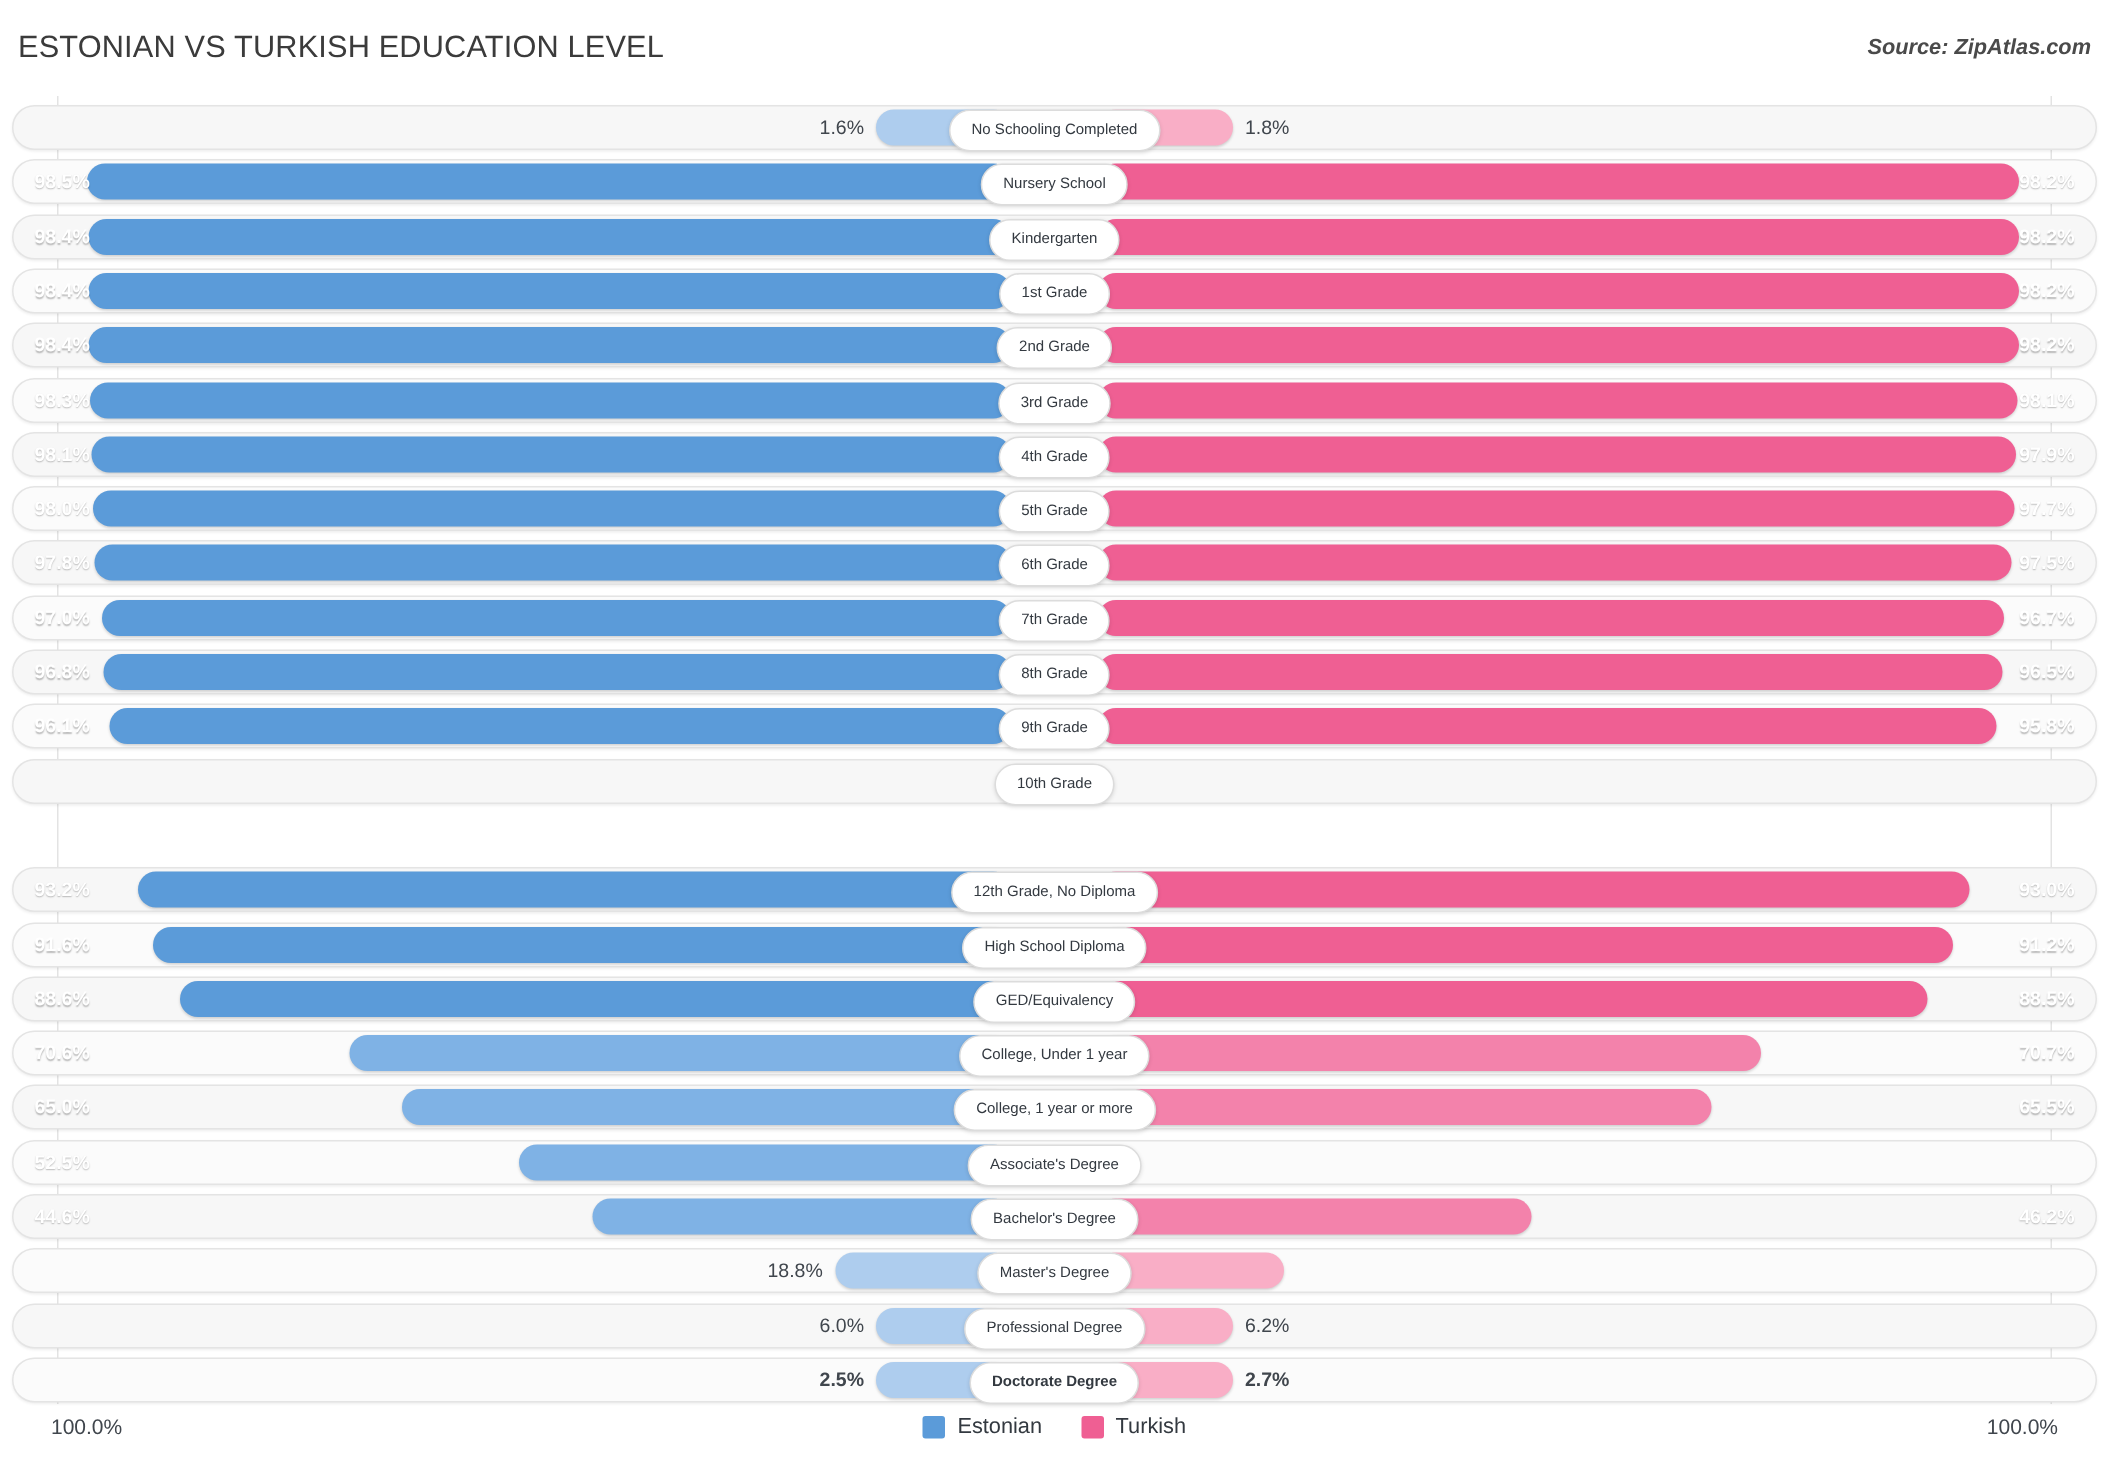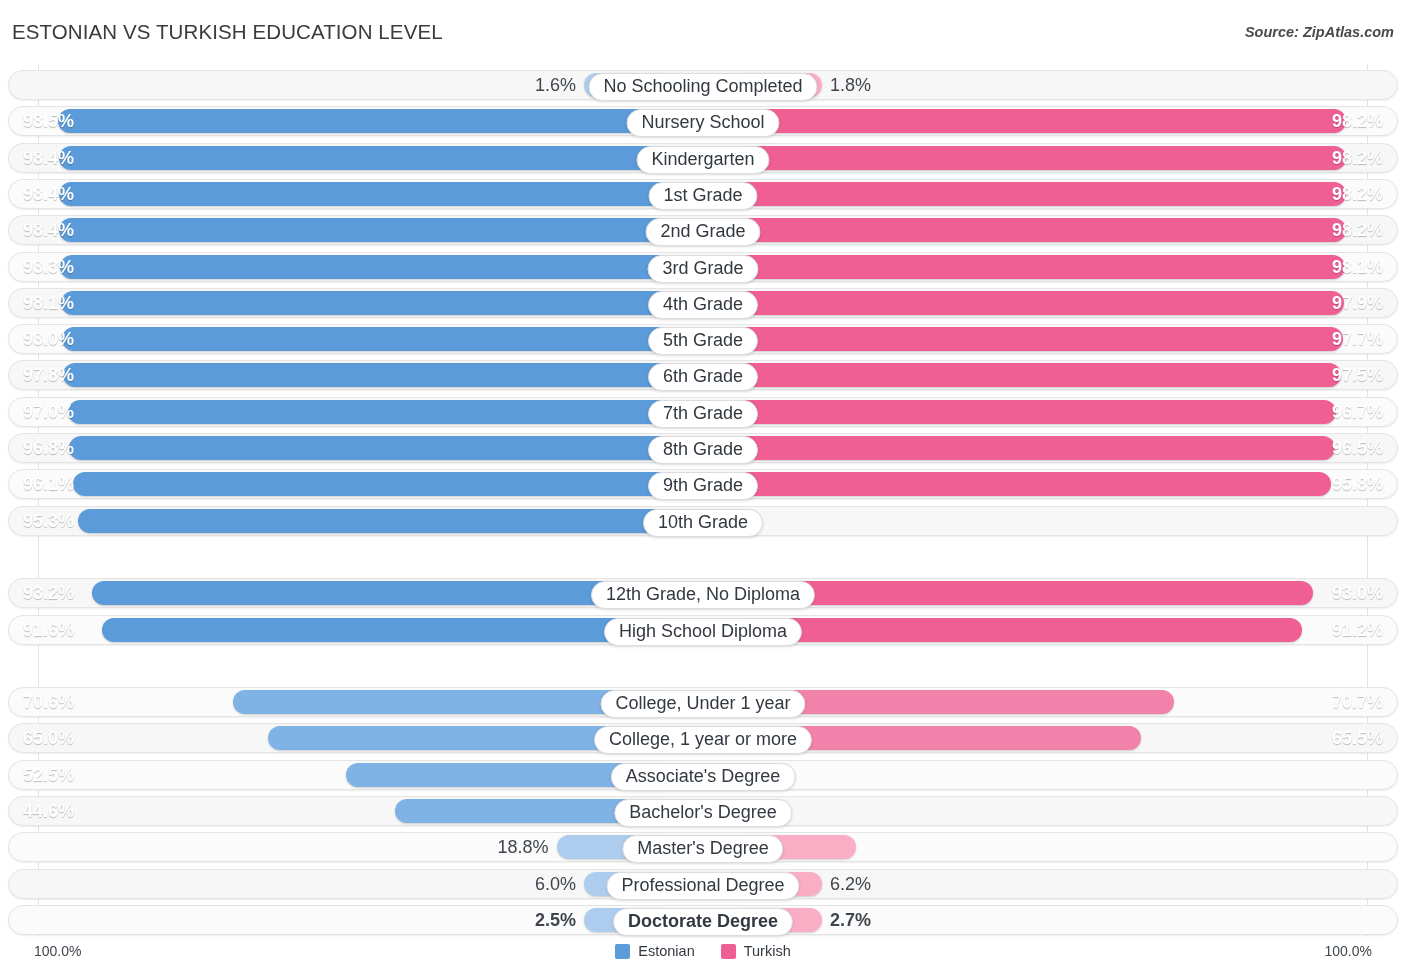--- a/index.html
+++ b/index.html
@@ -92,21 +92,21 @@
     box-shadow: 0 1px 2px rgba(0,0,0,.18);
   }
   .bar.left  { right: 0; }
   .bar.right { left: 0; }
 
   .val {
     position: absolute;
     top: 0;
     height: 28px;
     line-height: 28px;
-    font-size: 18px;
+    font-size: 13px;
     white-space: nowrap;
   }
   .val.inside  { color: #ffffff; font-weight: bold; text-shadow: 0 1px 1px rgba(0,0,0,.25); }
   .val.outside { color: #40464d; }
 
   .val.left.inside   { left: 14px;  }
   .val.left.outside  { right: 6px;  }
   .val.right.inside  { right: 14px; }
   .val.right.outside { left: 6px;   }
 
@@ -115,21 +115,21 @@
     position: absolute;
     top: 2px;
     left: 50%;
     transform: translateX(-50%);
     height: 26px;
     line-height: 25px;
     padding: 0 14px;
     background: #ffffff;
     border: 1px solid #dcdcdc;
     border-radius: 14px;
-    font-size: 18px;
+    font-size: 10px;
     color: #333940;
     white-space: nowrap;
     box-shadow: 0 1px 3px rgba(0,0,0,.13);
     z-index: 4;
   }
 
   
   #footer {
     position: absolute;
     left: 8px;
@@ -309,24 +309,20 @@
         <div class="bar left" style="width: 600.625px; background: rgb(91, 155, 217);"></div>
         <div class="val left inside">96.1%</div>
       </div>
       <div class="half right">
         <div class="bar right" style="width: 598.75px; background: rgb(239, 95, 147);"></div>
         <div class="val right inside">95.8%</div>
       </div>
       <div class="center-pill">9th Grade</div>
     </div>
     <div class="row" style="top: 441.6px;">
-      <div class="half left">
-        <div class="bar left" style="width: 595.625px; background: rgb(91, 155, 217);"></div>
-        <div class="val left inside">95.3%</div>
-      </div>
       <div class="center-pill">10th Grade</div>
     </div>
     <div class="row" style="top: 514.2px;">
       <div class="half left">
         <div class="bar left" style="width: 582.5px; background: rgb(91, 155, 217);"></div>
         <div class="val left inside">93.2%</div>
       </div>
       <div class="half right">
         <div class="bar right" style="width: 581.25px; background: rgb(239, 95, 147);"></div>
         <div class="val right inside">93.0%</div>
@@ -337,20 +333,31 @@
       <div class="half left">
         <div class="bar left" style="width: 572.5px; background: rgb(91, 155, 217);"></div>
         <div class="val left inside">91.6%</div>
       </div>
       <div class="half right">
         <div class="bar right" style="width: 570px; background: rgb(239, 95, 147);"></div>
         <div class="val right inside">91.2%</div>
       </div>
       <div class="center-pill">High School Diploma</div>
     </div>
+    <div class="row" style="top: 586.8px;">
+      <div class="half left">
+        <div class="bar left" style="width: 553.75px; background: rgb(91, 155, 217);"></div>
+        <div class="val left inside">88.6%</div>
+      </div>
+      <div class="half right">
+        <div class="bar right" style="width: 553.125px; background: rgb(239, 95, 147);"></div>
+        <div class="val right inside">88.5%</div>
+      </div>
+      <div class="center-pill">GED/Equivalency</div>
+    </div>
     <div class="row alt" style="top: 623.1px;">
       <div class="half left">
         <div class="bar left" style="width: 441.25px; background: rgb(127, 178, 229);"></div>
         <div class="val left inside">70.6%</div>
       </div>
       <div class="half right">
         <div class="bar right" style="width: 441.875px; background: rgb(243, 130, 171);"></div>
         <div class="val right inside">70.7%</div>
       </div>
       <div class="center-pill">College, Under 1 year</div>
@@ -370,20 +377,24 @@
       <div class="half left">
         <div class="bar left" style="width: 328.125px; background: rgb(127, 178, 229);"></div>
         <div class="val left inside">52.5%</div>
       </div>
       <div class="center-pill">Associate's Degree</div>
     </div>
     <div class="row" style="top: 732px;">
       <div class="half left">
         <div class="bar left" style="width: 278.75px; background: rgb(127, 178, 229);"></div>
         <div class="val left inside">44.6%</div>
+      </div>
+      <div class="half right">
+        <div class="bar right" style="width: 288.75px; background: rgb(243, 130, 171);"></div>
+        <div class="val right inside">46.2%</div>
       </div>
       <div class="center-pill">Bachelor's Degree</div>
     </div>
     <div class="row alt" style="top: 768.3px;">
       <div class="half left">
         <div class="bar left" style="width: 117.5px; background: rgb(174, 205, 238);"></div>
         <div class="val left outside" style="right: 125.5px;">18.8%</div>
       </div>
       <div class="half right">
         <div class="bar right" style="width: 124.375px; background: rgb(249, 174, 198);"></div>

